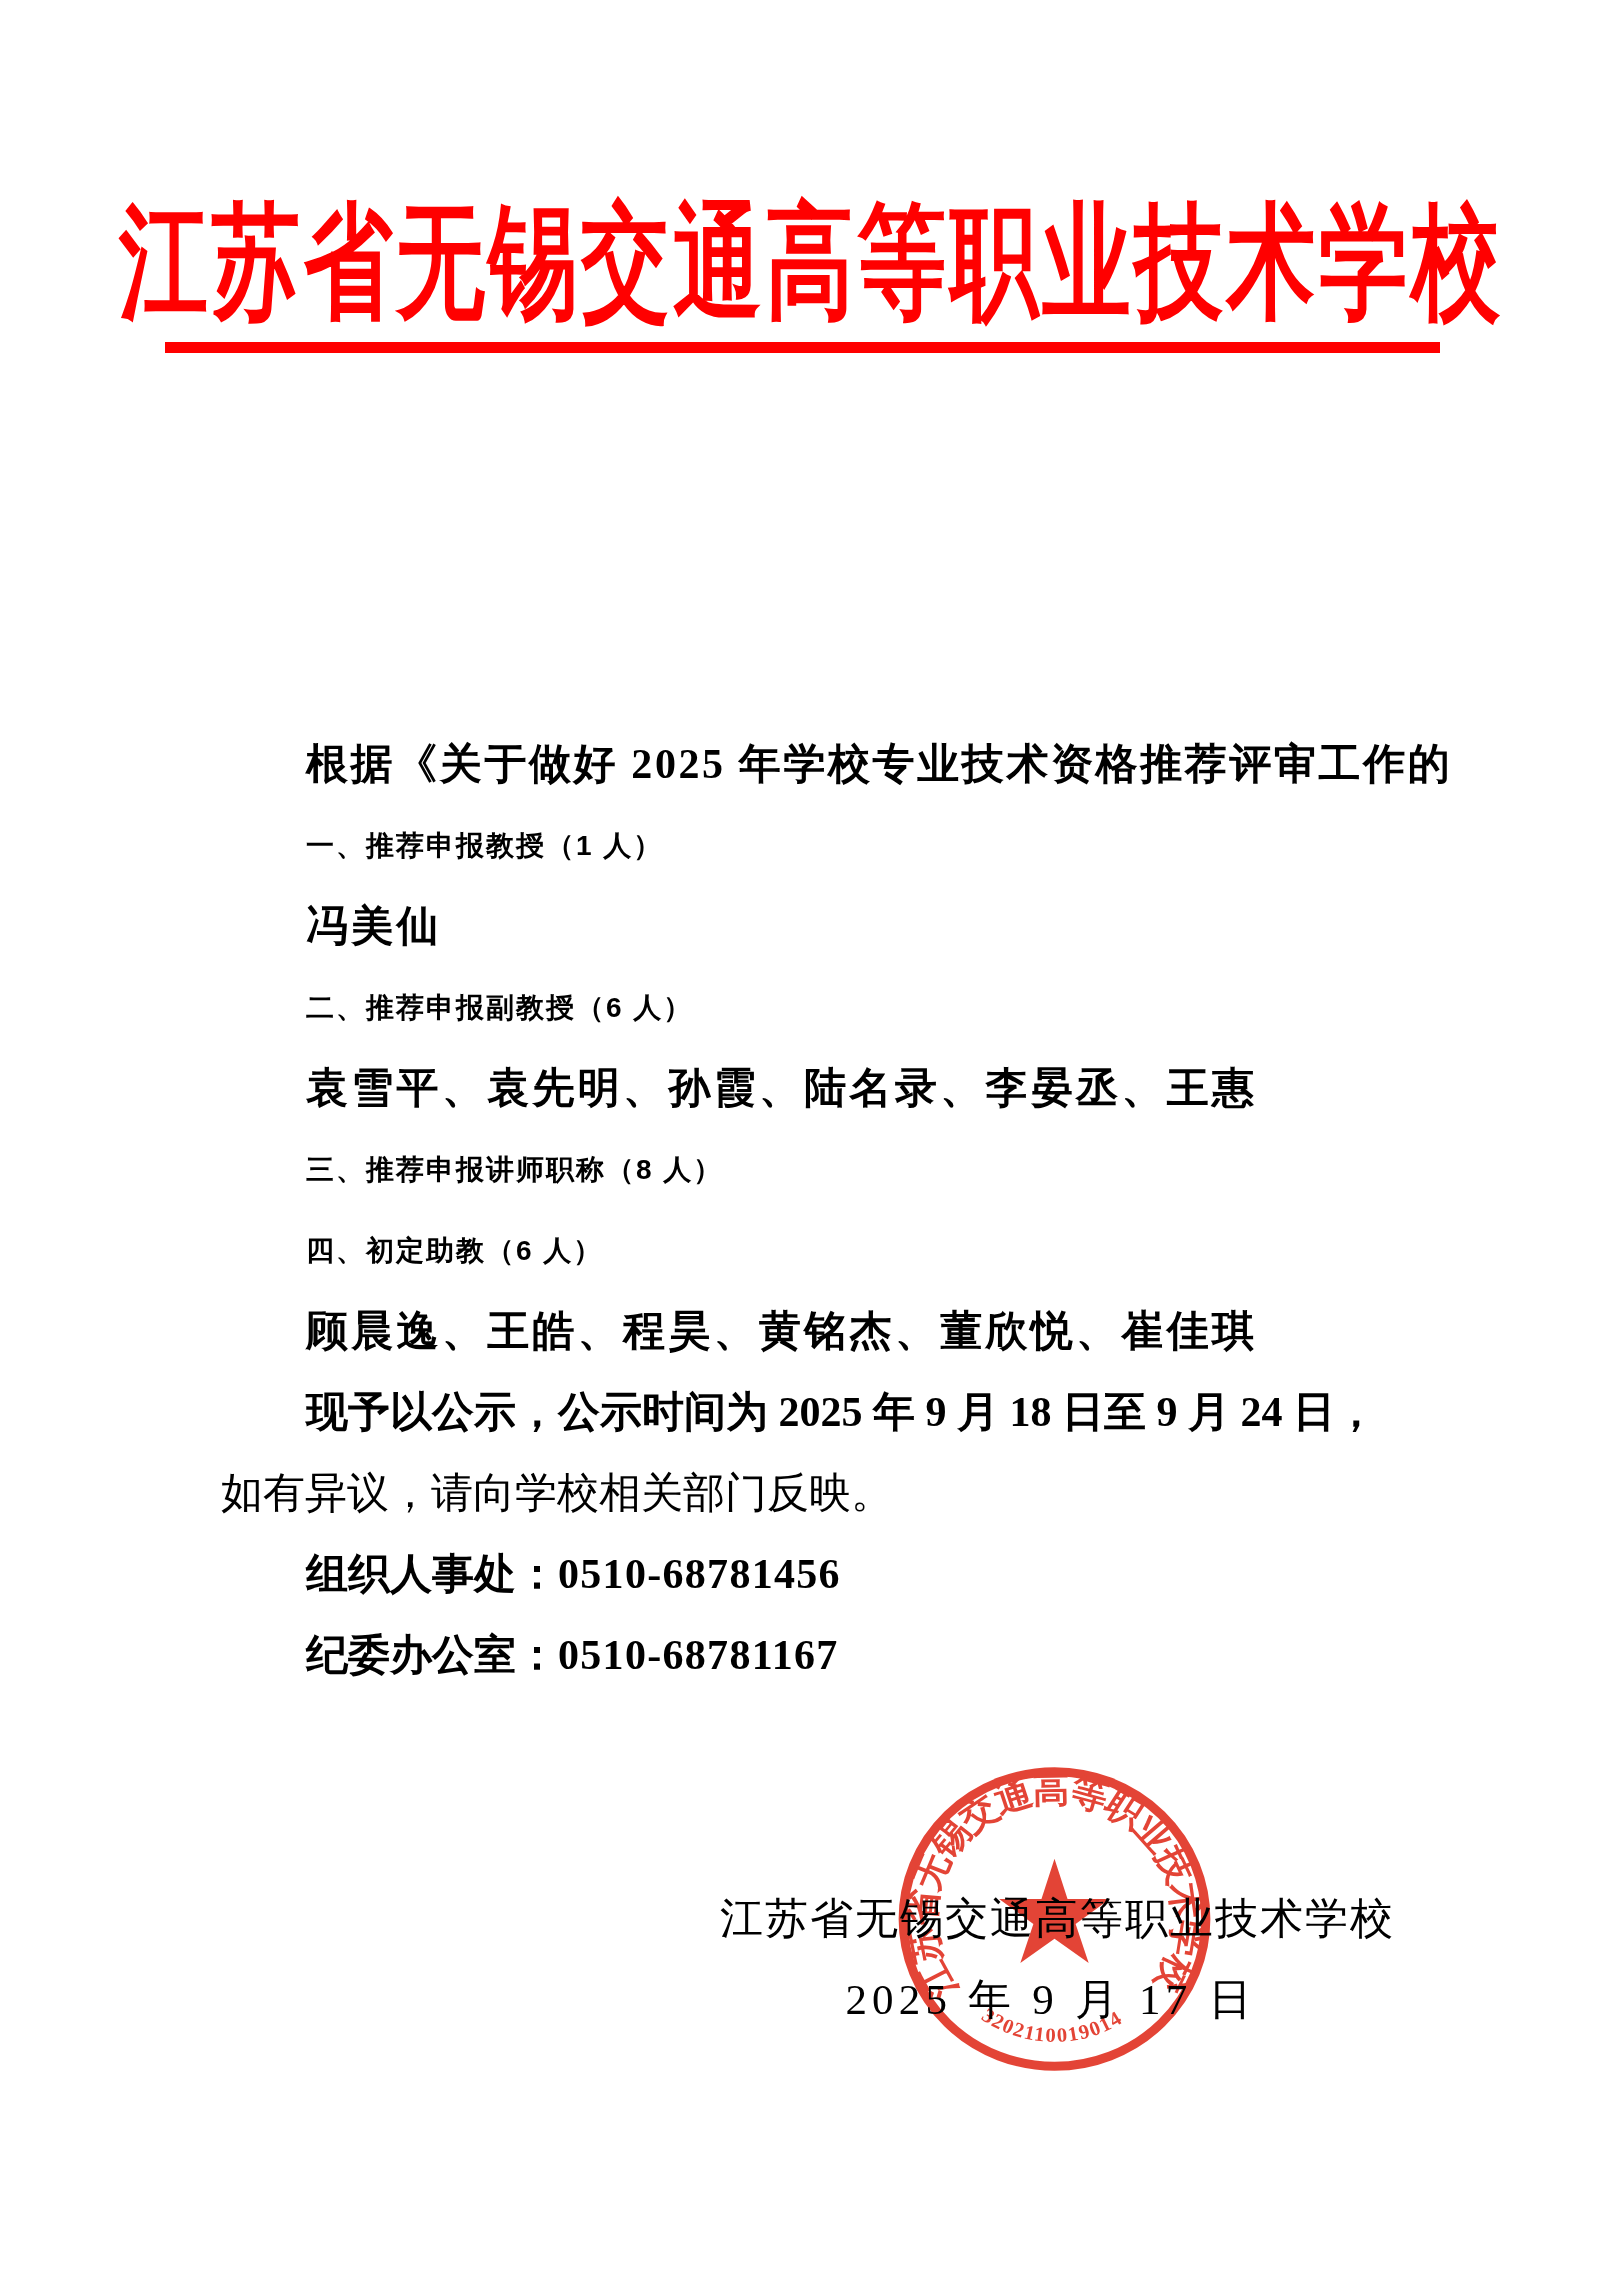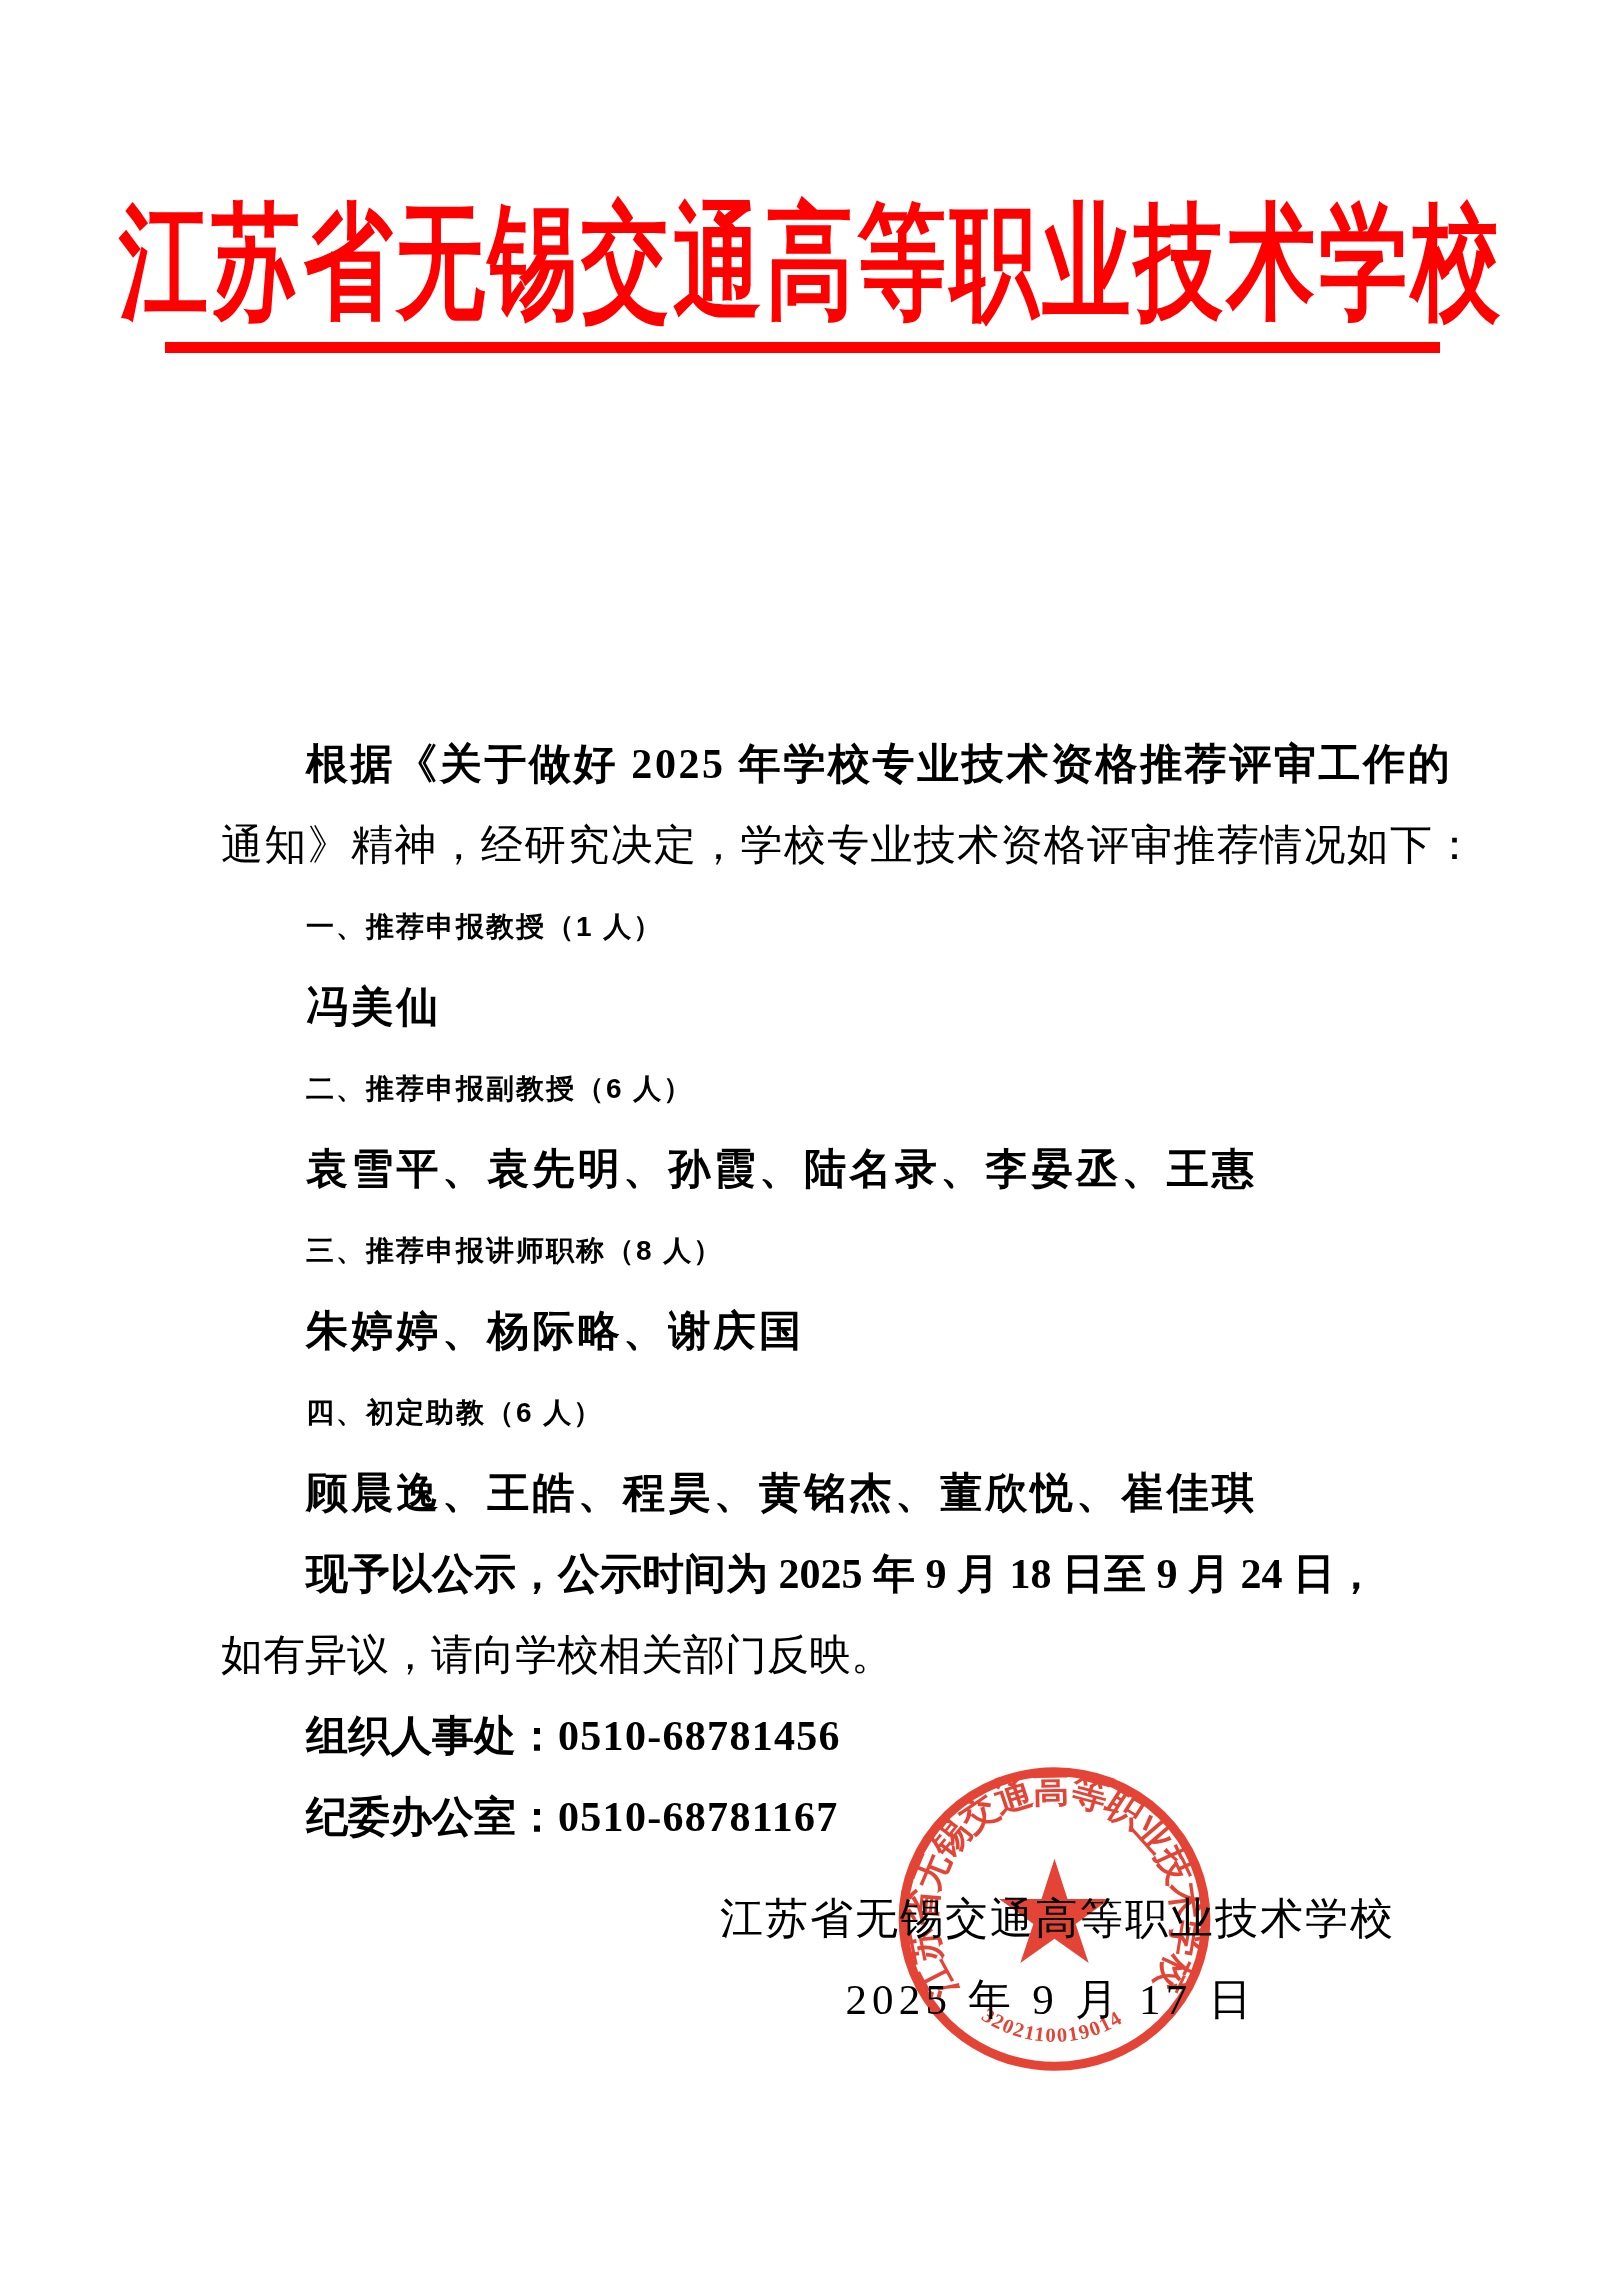--- a/index.html
+++ b/index.html
@@ -84,30 +84,28 @@
 <div class="page">
 
   <div class="masthead">
     <div class="masthead-text">江苏省无锡交通高等职业技术学校</div>
   </div>
   <div class="masthead-rule"></div>
 
 
   <div class="body-block">
     <div class="bline ls1 indent">根据《关于做好 2025 年学校专业技术资格推荐评审工作的</div>
-    <div class="bline ls2">通知》精神，经研究决定，学校专业技术资格评审推荐情况如下：</div>
 
     <div class="bline heading indent">一、推荐申报教授（1 人）</div>
     <div class="bline names indent">冯美仙</div>
 
     <div class="bline heading indent">二、推荐申报副教授（6 人）</div>
     <div class="bline names indent">袁雪平、袁先明、孙霞、陆名录、李晏丞、王惠</div>
 
     <div class="bline heading indent">三、推荐申报讲师职称（8 人）</div>
-    <div class="bline names indent">朱婷婷、杨际略、谢庆国</div>
 
     <div class="bline heading indent">四、初定助教（6 人）</div>
     <div class="bline names indent">顾晨逸、王皓、程昊、黄铭杰、董欣悦、崔佳琪</div>
 
     <div class="bline indent">现予以公示，公示时间为 2025 年 9 月 18 日至 9 月 24 日，</div>
     <div class="bline">如有异议，请向学校相关部门反映。</div>
 
     <div class="bline indent"><span>组织人事处：</span><span class="phone-num">0510-68781456</span></div>
     <div class="bline indent"><span>纪委办公室：</span><span class="phone-num">0510-68781167</span></div>
   </div>

